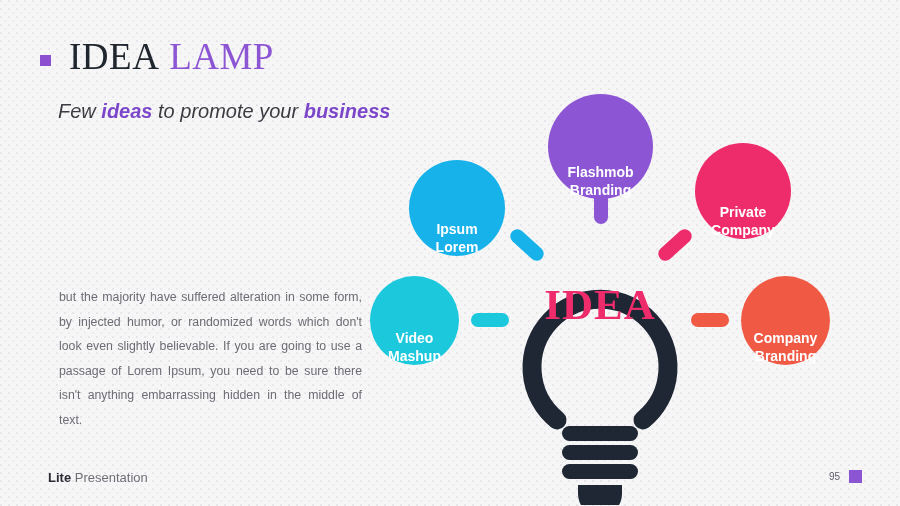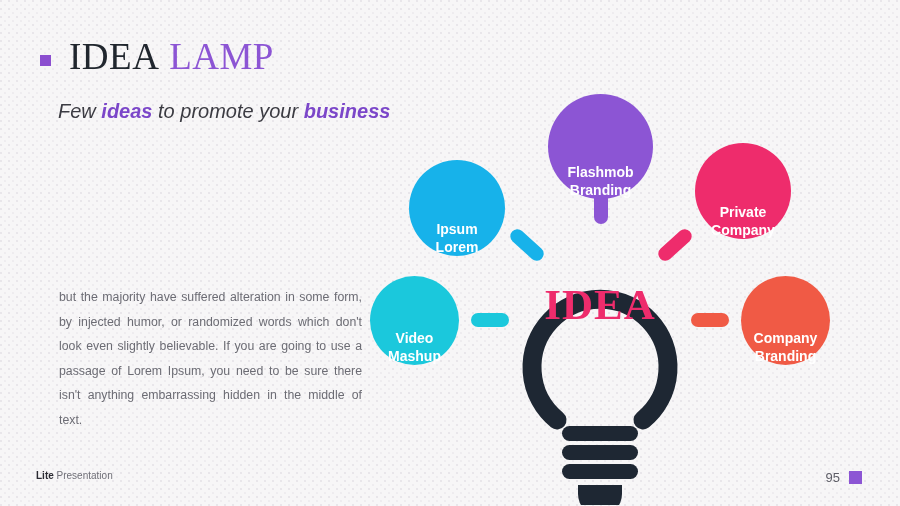--- a/index.html
+++ b/index.html
@@ -70,34 +70,34 @@
     line-height: 24.5px;
     color: #6c6c74;
   }
   #para-1 { top: 190px; text-align: left; }
   #para-1 b { color: #2f2f36; font-weight: 700; }
   #para-2 { top: 285px; text-align: justify; }
 
   
   #footer-left {
     position: absolute;
-    left: 36px;
+    left: 48px;
     top: 470px;
-    font-size: 10px;
+    font-size: 13px;
     color: #6f6f77;
   }
   #footer-left b { color: #2b2b33; font-weight: 700; }
   #footer-right {
     position: absolute;
     right: 38px;
     top: 470px;
     display: flex;
     align-items: center;
     gap: 9px;
-    font-size: 13px;
+    font-size: 10px;
     color: #5d5d66;
   }
   #page-square {
     width: 13px;
     height: 13px;
     background: #8c55d4;
   }
 
   
   #diagram {

